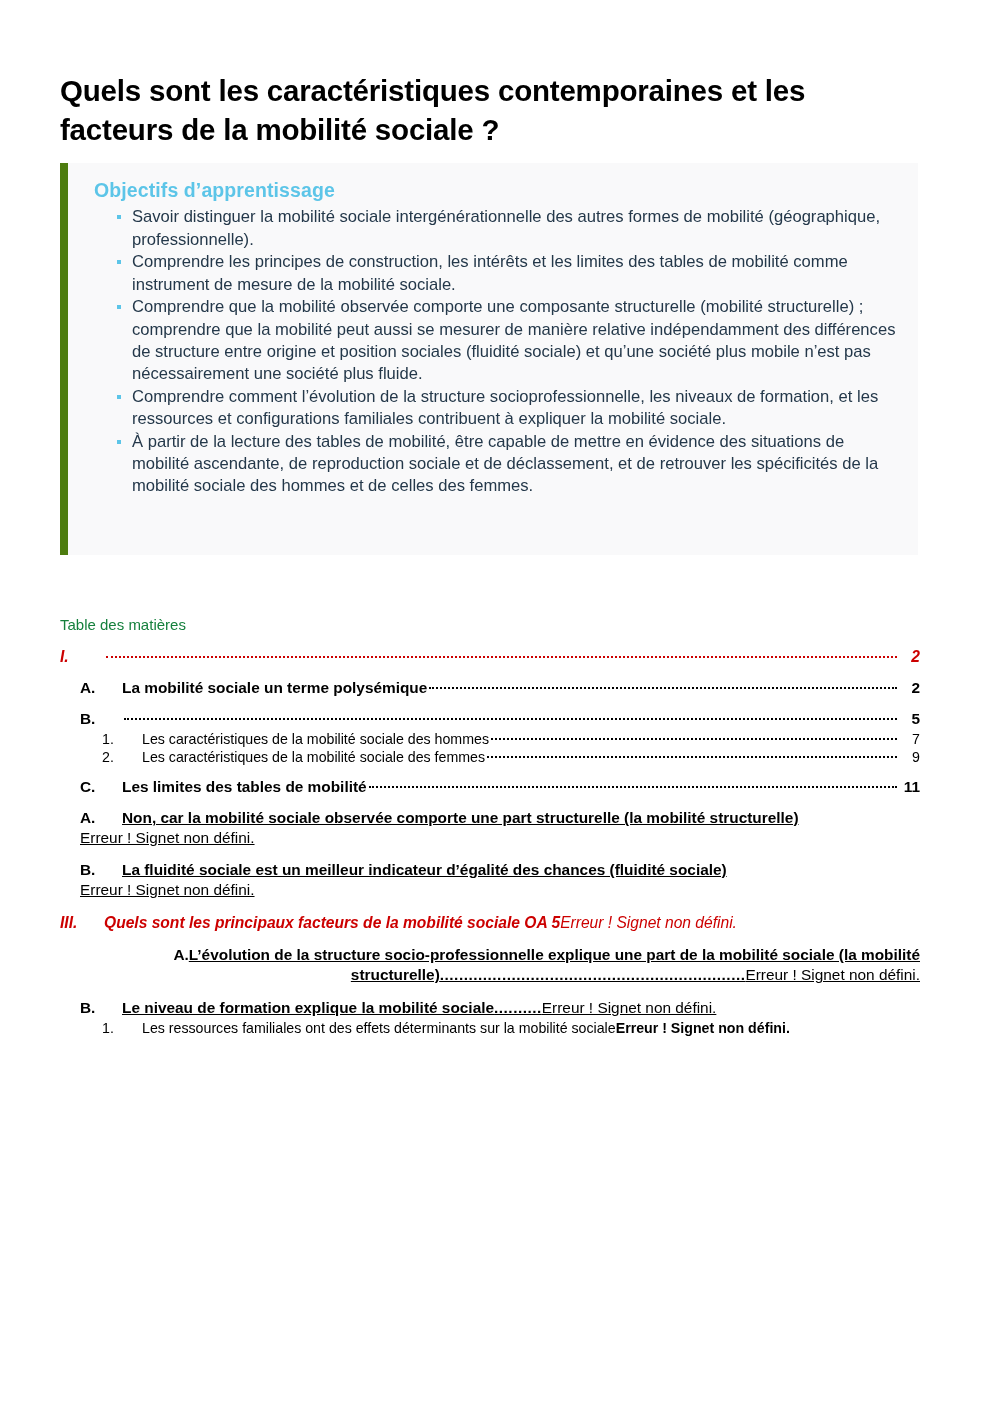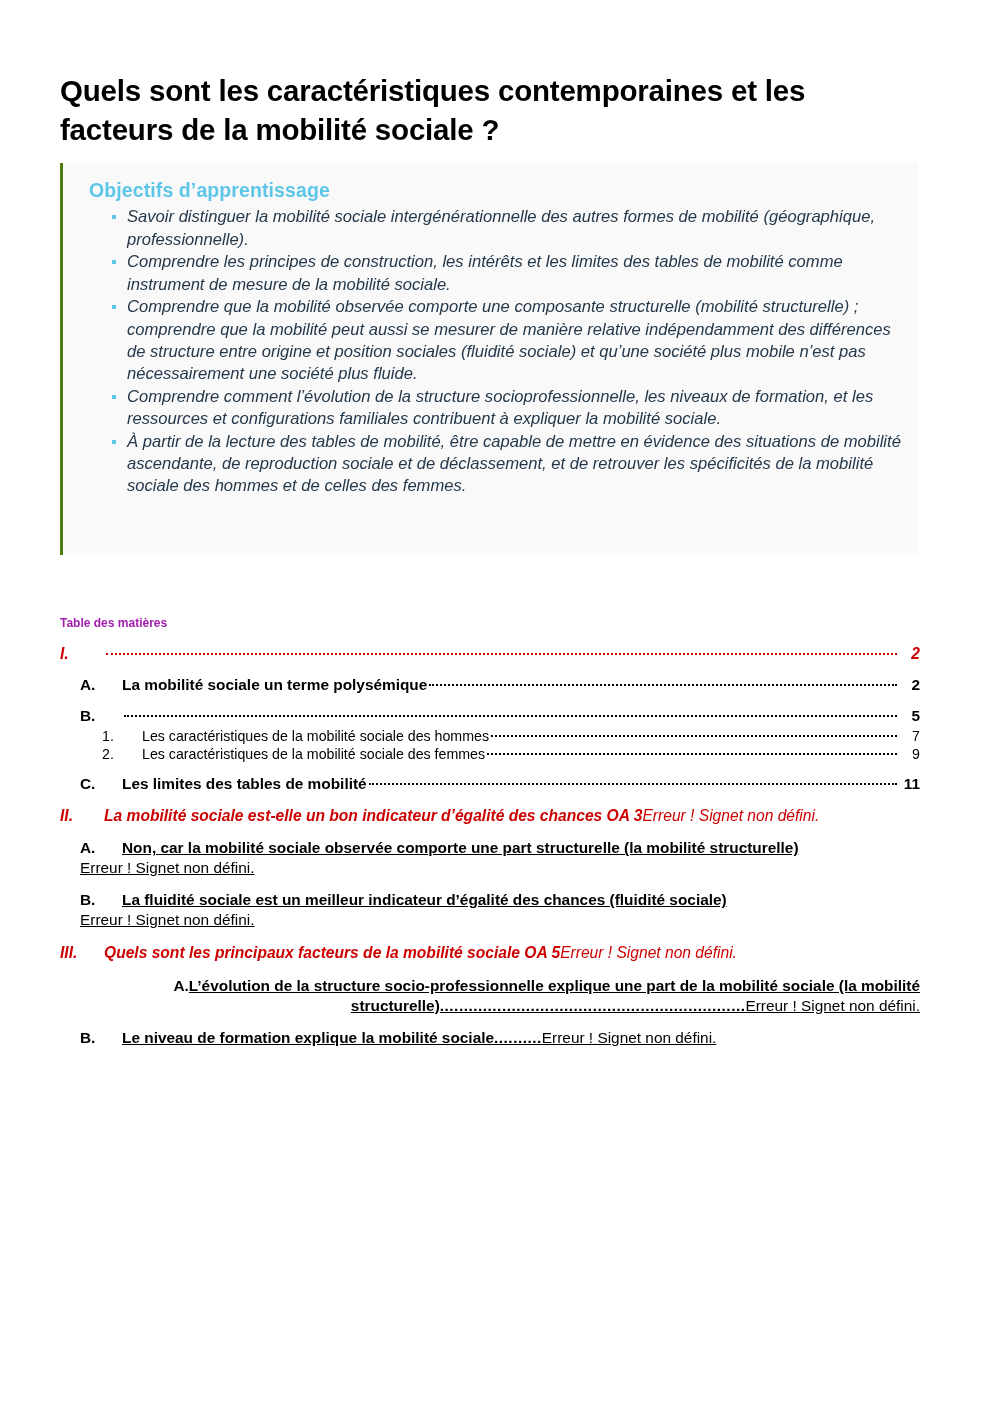--- a/index.html
+++ b/index.html
@@ -38,37 +38,36 @@
   }
 
   
   .objectives-box {
     position: absolute;
     left: 60px;
     top: 163px;
     width: 858px;
     min-height: 392px;
     background: #f9f9fa;
-    border-left: 3px solid #4d7c0f;
+    border-left: 8px solid #4d7c0f;
     box-sizing: border-box;
     padding: 16px 14px 18px 26px;
   }
   .objectives-title {
     color: #5cc5e8;
     font-size: 19.5px;
     font-weight: bold;
     line-height: 1.2;
     margin: 0 0 4px 0;
     letter-spacing: 0.1px;
   }
   .objectives-list {
     list-style: none;
     margin: 0;
     padding: 0 0 0 22px;
-    font-style: italic;
   }
   .objectives-list li {
     position: relative;
     color: #24384a;
     font-size: 16.6px;
     line-height: 1.34;
     padding-left: 16px;
     margin: 0 0 0.5px 0;
   }
   .objectives-list li::before {
@@ -82,23 +81,23 @@
   }
 
   
   .toc {
     position: absolute;
     left: 60px;
     top: 616px;
     width: 860px;
   }
   .toc-heading {
-    color: #a21caf;
-    font-size: 12px;
-    font-weight: bold;
+    color: #15803d;
+    font-size: 15px;
+    font-weight: normal;
     margin: 0 0 12px 0;
   }
 
   .toc-row {
     display: flex;
     align-items: baseline;
     margin: 0;
   }
 
   
@@ -280,23 +279,20 @@
 
     <div class="toc-row lvl2">
       <span class="num">C.</span>
       <span class="label">Les limites des tables de mobilité</span>
       <span class="leader-wrap">
           <span class="leader-line"></span>
         </span>
       <span class="pageno">11</span>
     </div>
 
-    <div class="toc-block lvl1-block">
-      <span class="num">II.</span><span>La mobilité sociale est-elle un bon indicateur d’égalité des chances OA 3</span><span class="err-red">Erreur ! Signet non défini.</span>
-    </div>
 
     <div class="toc-block lvl2-block">
       <span class="num">A.</span><span>Non, car la mobilité sociale observée comporte une part structurelle (la mobilité structurelle)</span>
       <span class="hang err-plain">Erreur ! Signet non défini.</span>
     </div>
 
     <div class="toc-block lvl2-block">
       <span class="num">B.</span><span>La fluidité sociale est un meilleur indicateur d’égalité des chances (fluidité sociale)</span>
       <span class="hang err-plain">Erreur ! Signet non défini.</span>
     </div>
@@ -307,16 +303,19 @@
 
     <div class="toc-block lvl2-block" style="text-indent:0;text-align:right;">
       <span class="num">A.</span><span>L’évolution de la structure socio-professionnelle explique une part de la mobilité sociale (la mobilité structurelle)</span><span class="dots-inline">................................................................</span><span class="err-plain">Erreur ! Signet non défini.</span>
     </div>
 
     <div class="toc-block lvl2-block">
       <span class="num">B.</span><span>Le niveau de formation explique la mobilité sociale</span><span class="dots-inline">..........</span><span class="err-plain">Erreur ! Signet non défini.</span>
     </div>
 
 
+    <div class="toc-block lvl3-block">
+      <span class="num">1.</span><span>Les ressources familiales ont des effets déterminants sur la mobilité sociale</span><span class="err-bold">Erreur ! Signet non défini.</span>
+    </div>
 
 
   </nav>
 </div>
 
 </body></html>

